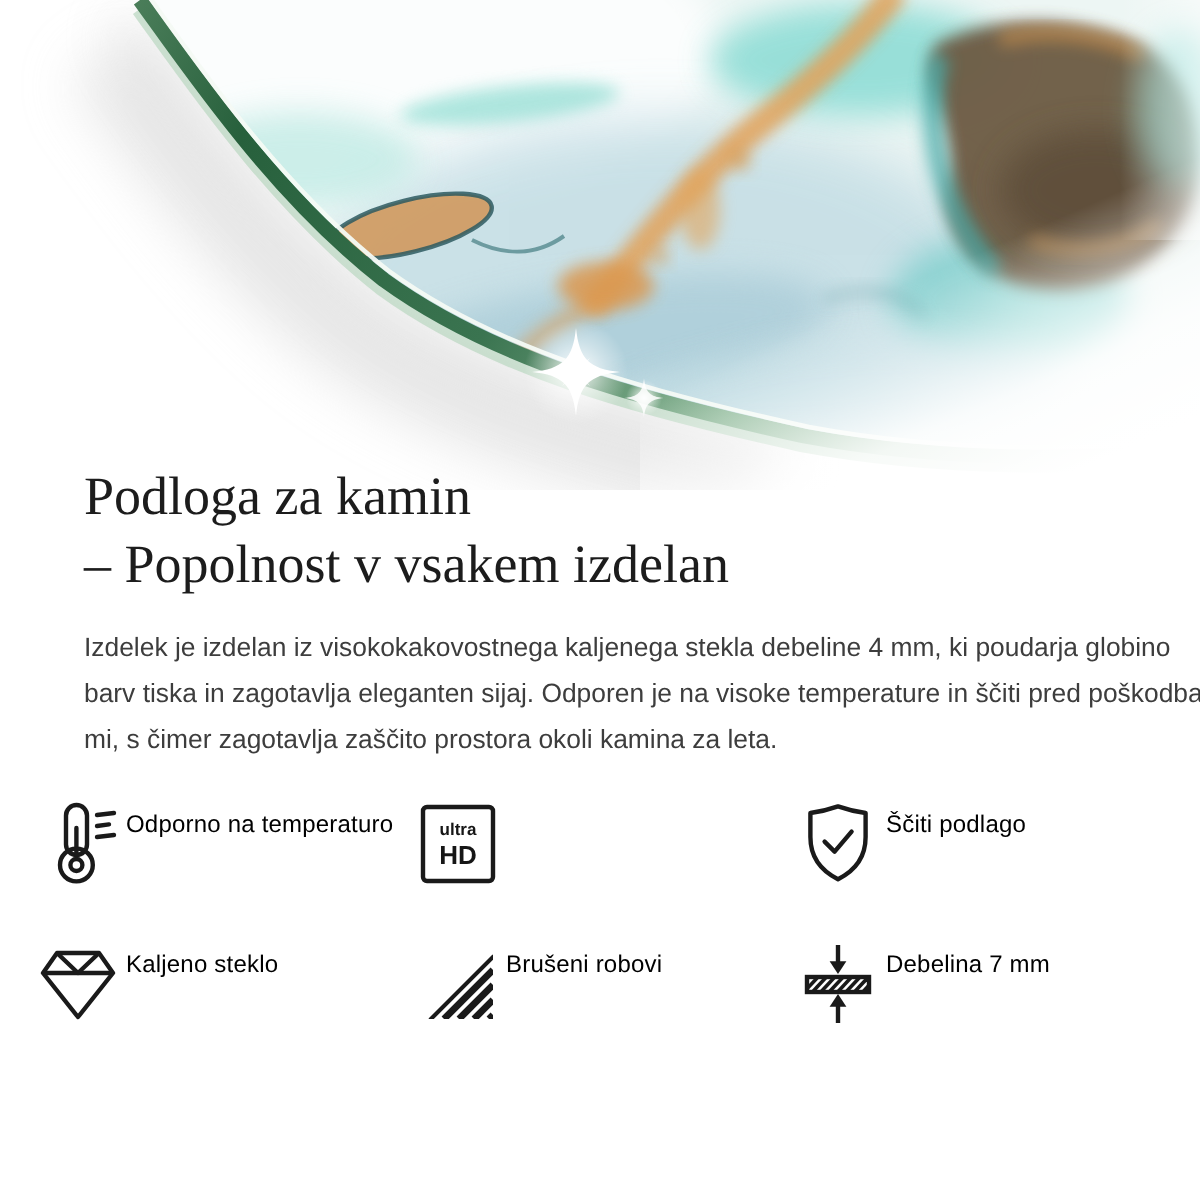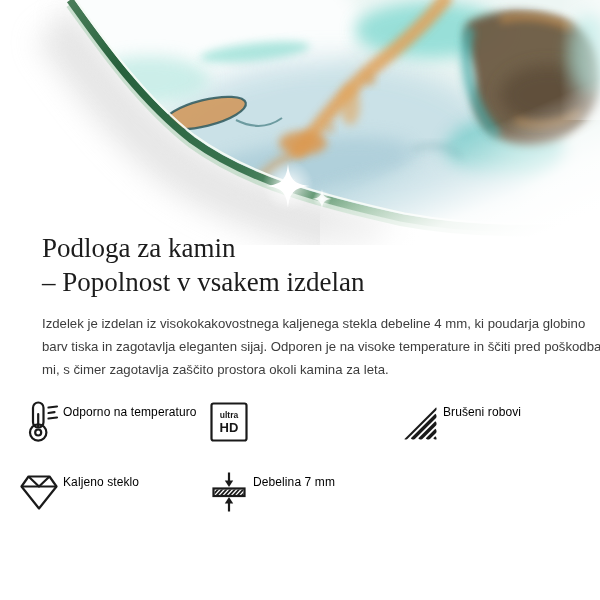--- a/index.html
+++ b/index.html
@@ -151,46 +151,53 @@
     </div>
 
     <div class="feature">
       <svg class="icn" viewBox="0 0 48 48">
         <rect class="ic" x="6.5" y="5.5" width="35" height="37" rx="2" stroke-width="2.6"></rect>
         <text class="uhd-small" x="24" y="19.5" text-anchor="middle">ultra</text>
         <text class="uhd-big" x="24" y="34" text-anchor="middle">HD</text>
       </svg>
     </div>
 
+    <div class="feature">
+      <svg class="icn" viewBox="0 0 48 48">
+        <path class="ic" stroke-linejoin="round" stroke-width="2.3" d="M24,5.2 C28.5,6.8 33.3,7.9 37.8,8.5 L37.8,20.5 C37.8,30.8 32,37.6 24,41.6 C16,37.6 10.2,30.8 10.2,20.5 L10.2,8.5 C14.7,7.9 19.5,6.8 24,5.2 Z"></path>
+        <path class="ic" stroke-width="2.5" stroke-linecap="round" stroke-linejoin="round" d="M17.3,22.8 L22.3,27.8 L30.8,17.8"></path>
+      </svg>
+      <div class="lbl">Ščiti podlago</div>
+    </div>
+
+    <div class="feature">
+      <svg class="icn" viewBox="0 0 48 48">
+        <path class="ic" stroke-width="2" stroke-linejoin="round" d="M13.5,8.5 L34.5,8.5 L41.5,18.5 L24,40.5 L6.5,18.5 Z"></path>
+        <path class="ic" stroke-width="2" d="M6.5,18.5 L41.5,18.5"></path>
+        <path class="ic" stroke-width="2" stroke-linejoin="round" d="M13.5,8.5 L24,18.5 L34.5,8.5"></path>
+      </svg>
+      <div class="lbl">Kaljeno steklo</div>
+    </div>
 
     <div class="feature">
       <svg class="icn" viewBox="0 0 48 48">
         <defs>
           <clipPath id="triClip">
               <polygon points="9,41.5 41.5,41.5 41.5,9"></polygon>
             </clipPath>
         </defs>
         <g clip-path="url(#triClip)" stroke="#1a1a1a" stroke-width="3.4">
           <line x1="9.5" y1="41.5" x2="41.5" y2="9.5"></line>
           <line x1="17" y1="41.5" x2="41.5" y2="17"></line>
           <line x1="24.5" y1="41.5" x2="41.5" y2="24.5"></line>
           <line x1="32" y1="41.5" x2="41.5" y2="32"></line>
           <line x1="39.5" y1="41.5" x2="41.5" y2="39.5"></line>
         </g>
       </svg>
       <div class="lbl">Brušeni robovi</div>
-    </div>
-
-    <div class="feature">
-      <svg class="icn" viewBox="0 0 48 48">
-        <path class="ic" stroke-width="2" stroke-linejoin="round" d="M13.5,8.5 L34.5,8.5 L41.5,18.5 L24,40.5 L6.5,18.5 Z"></path>
-        <path class="ic" stroke-width="2" d="M6.5,18.5 L41.5,18.5"></path>
-        <path class="ic" stroke-width="2" stroke-linejoin="round" d="M13.5,8.5 L24,18.5 L34.5,8.5"></path>
-      </svg>
-      <div class="lbl">Kaljeno steklo</div>
     </div>
 
     <div class="feature">
       <svg class="icn" viewBox="0 0 48 48">
         <defs>
           <clipPath id="barClip">
               <rect x="9.5" y="21.5" width="29" height="5.5"></rect>
             </clipPath>
         </defs>
         <rect class="ic" x="8.5" y="20.5" width="31" height="7.5" stroke-width="2"></rect>

